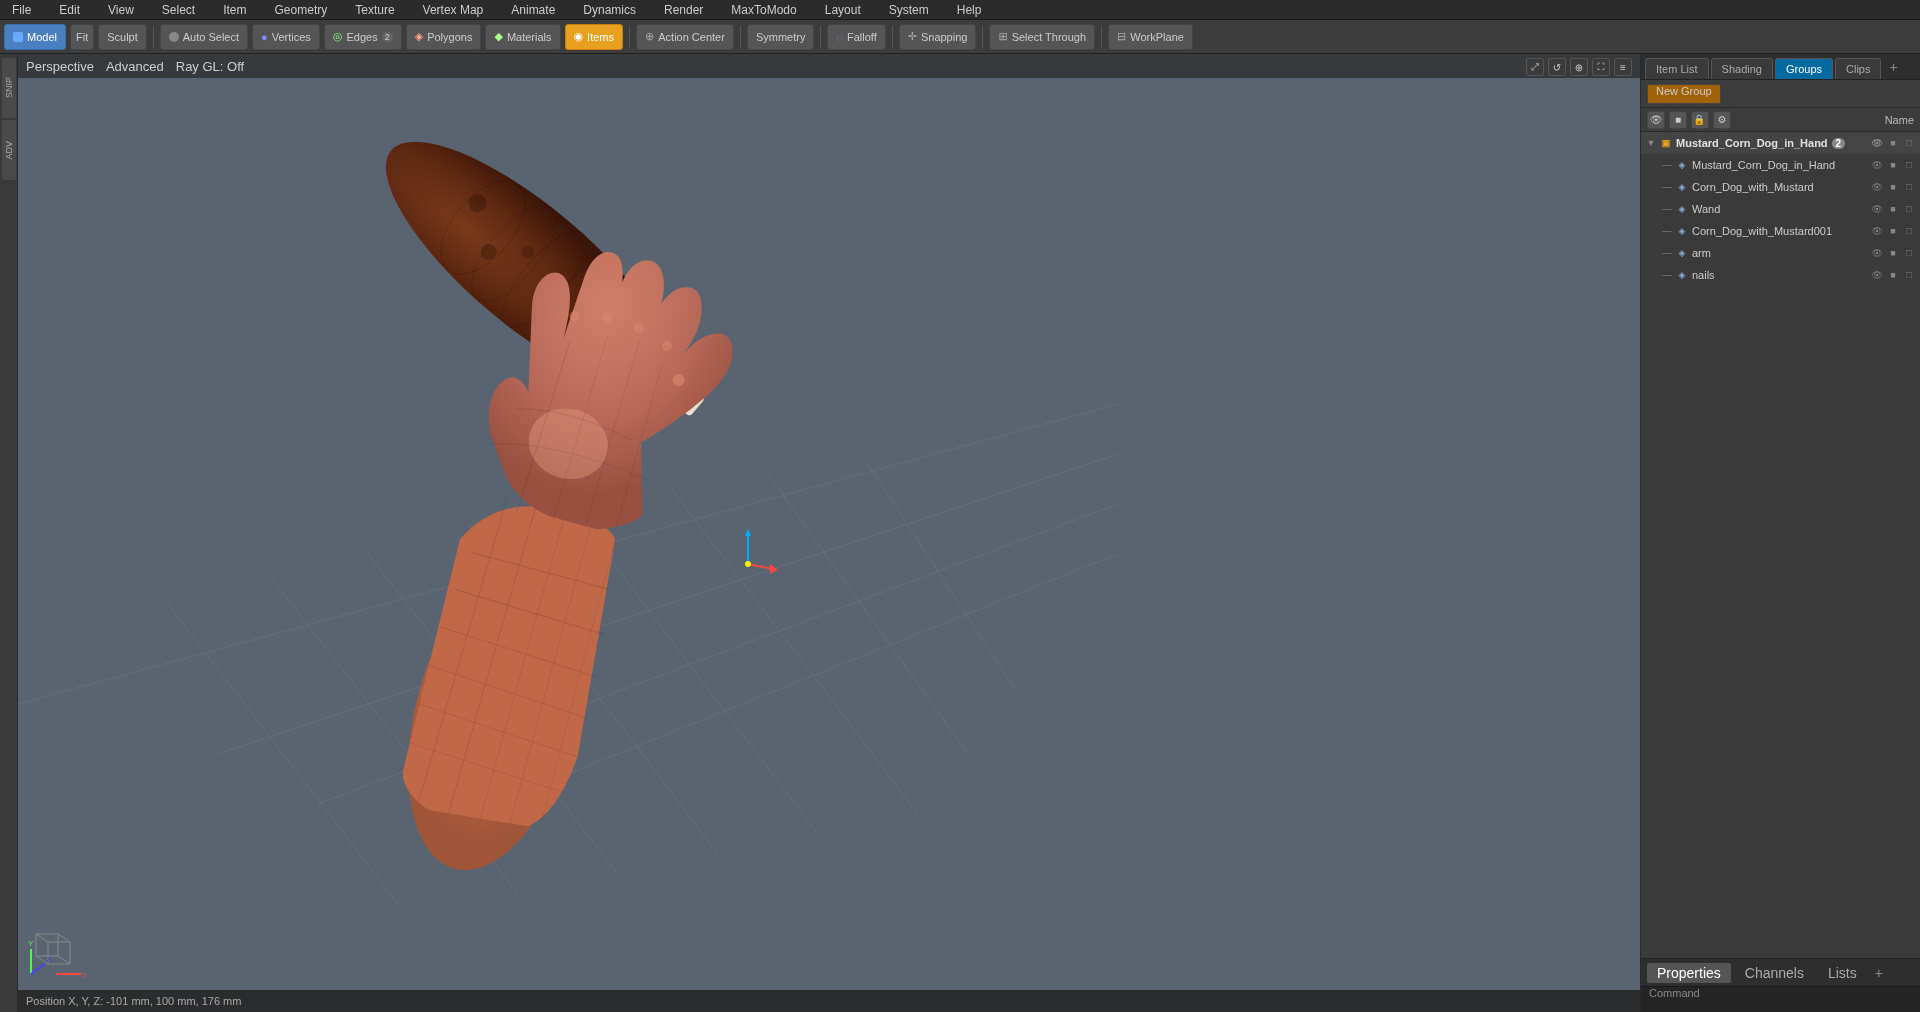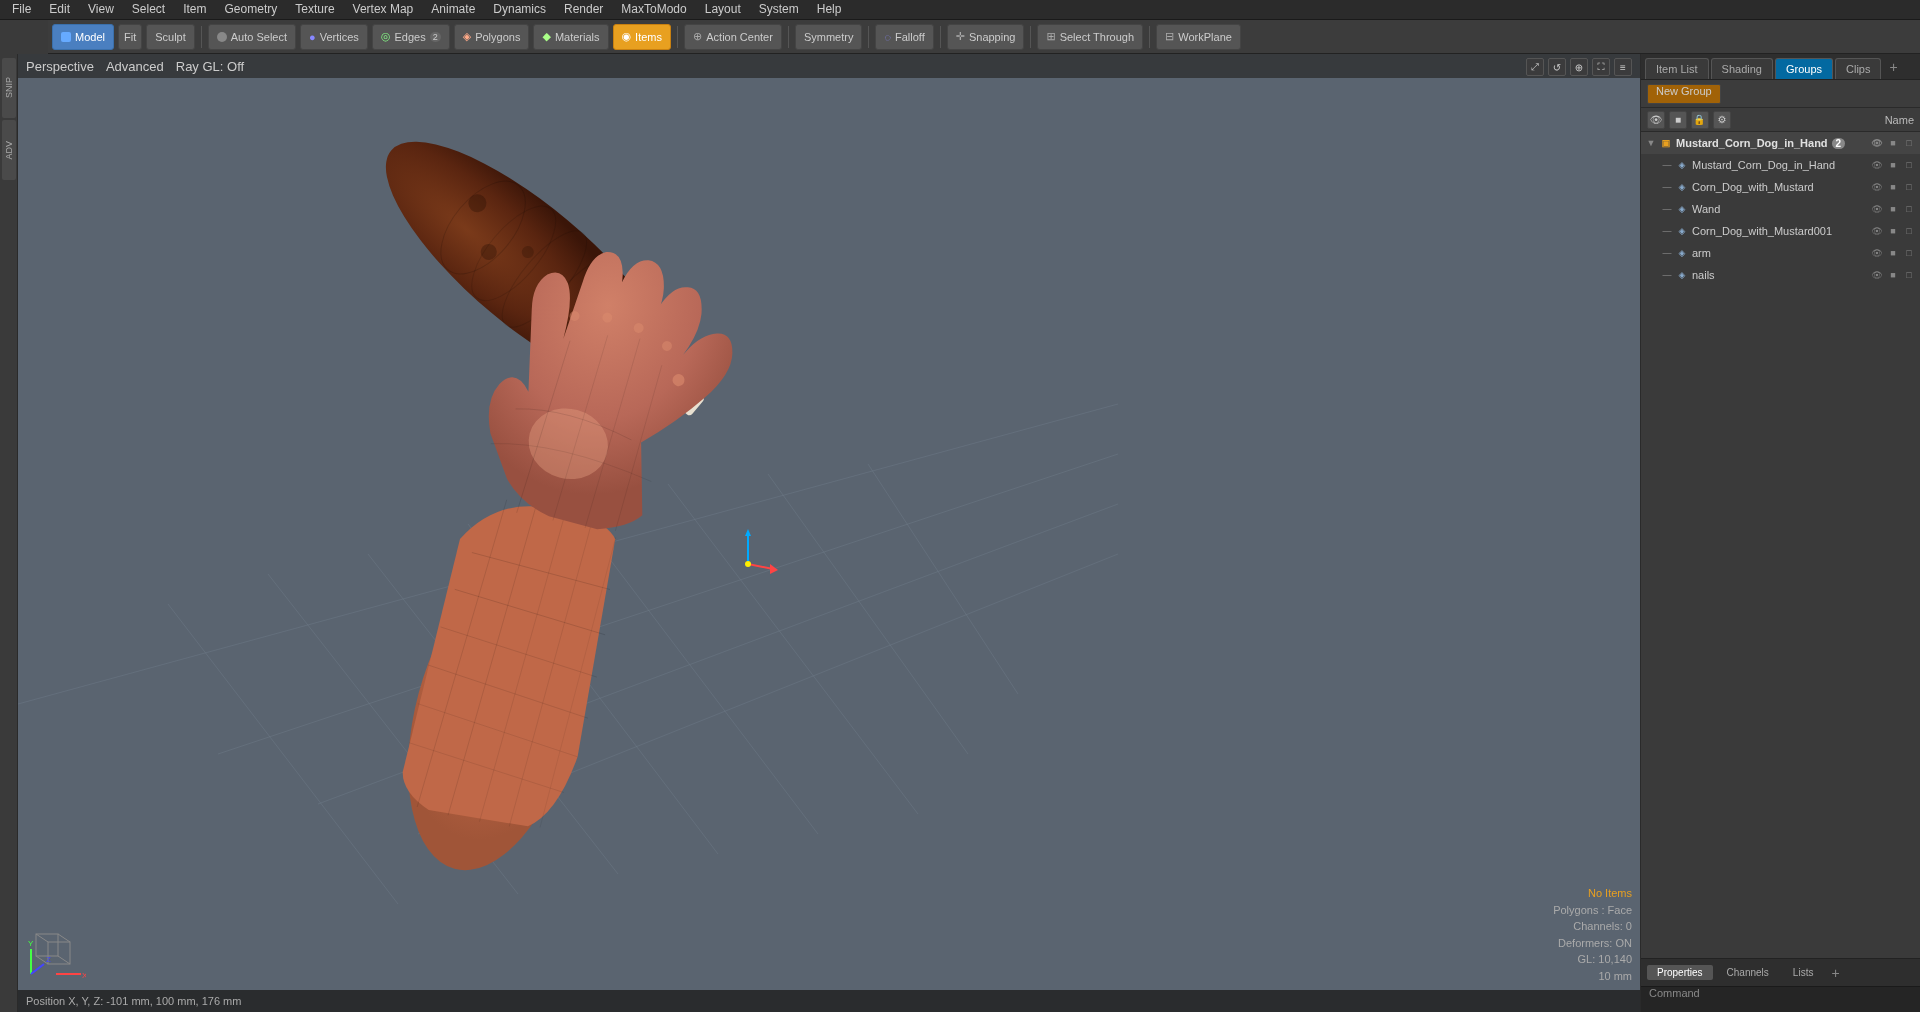--- a/index.html
+++ b/index.html
@@ -13,22 +13,23 @@
       overflow: hidden;
       display: flex;
       flex-direction: column;
     }
 
     
     #menubar {
       height: 20px;
       background: #2b2b2b;
       display: flex;
+      align-items: center;
       padding: 0 4px;
-      gap: 2px;
+      gap: 12px;
       flex-shrink: 0;
       border-bottom: 1px solid #1a1a1a;
     }
     .menu-item {
       padding: 2px 8px;
       font-size: 12px;
       color: #ccc;
       cursor: pointer;
       border-radius: 2px;
     }
@@ -36,21 +37,20 @@
     
     #toolbar {
       height: 34px;
       background: #3c3c3c;
       display: flex;
       align-items: center;
       padding: 0 4px;
       gap: 4px;
       flex-shrink: 0;
       border-bottom: 1px solid #222;
-      margin-left: 48px;
     }
     .toolbar-btn {
       height: 26px;
       padding: 0 8px;
       background: #555;
       border: 1px solid #444;
       border-radius: 3px;
       color: #ccc;
       font-size: 11px;
       cursor: pointer;
@@ -365,21 +365,21 @@
       border-radius: 2px;
       display: flex;
       align-items: center;
       justify-content: center;
       cursor: pointer;
       font-size: 10px;
       color: #ccc;
     }
     .bottom-tab {
       padding: 2px 10px;
-      font-size: 10px;
+      font-size: 14px;
       color: #aaa;
       cursor: pointer;
       border-radius: 2px;
     }
     .bottom-tab.active { background: #555; color: #fff; }
     .bottom-add { color: #888; font-size: 14px; cursor: pointer; margin-left: 4px; }
 
     
     #command-bar {
       height: 26px;
@@ -667,28 +667,20 @@
         <text x="56" y="54" font-size="8" fill="#f44">X</text>
 
         <line x1="5" y1="50" x2="5" y2="25" stroke="#4f4" stroke-width="2"></line>
         <text x="2" y="22" font-size="8" fill="#4f4">Y</text>
 
         <line x1="5" y1="50" x2="18" y2="40" stroke="#44f" stroke-width="2"></line>
         <text x="20" y="38" font-size="8" fill="#44f">Z</text>
       </svg>
     </div>
 
-    <div id="info-panel">
-      <div class="info-line highlight">No Items</div>
-      <div class="info-line">Polygons : Face</div>
-      <div class="info-line">Channels: 0</div>
-      <div class="info-line">Deformers: ON</div>
-      <div class="info-line">GL: 10,140</div>
-      <div class="info-line">10 mm</div>
-    </div>
 
     <div id="viewport-bottom">
       <span class="status-text">Position X, Y, Z:  -101 mm, 100 mm, 176 mm</span>
     </div>
   </div>
 
   <div id="right-panel">
 
     <div id="right-panel-tabs">
       <div class="right-tab">Item List</div>

